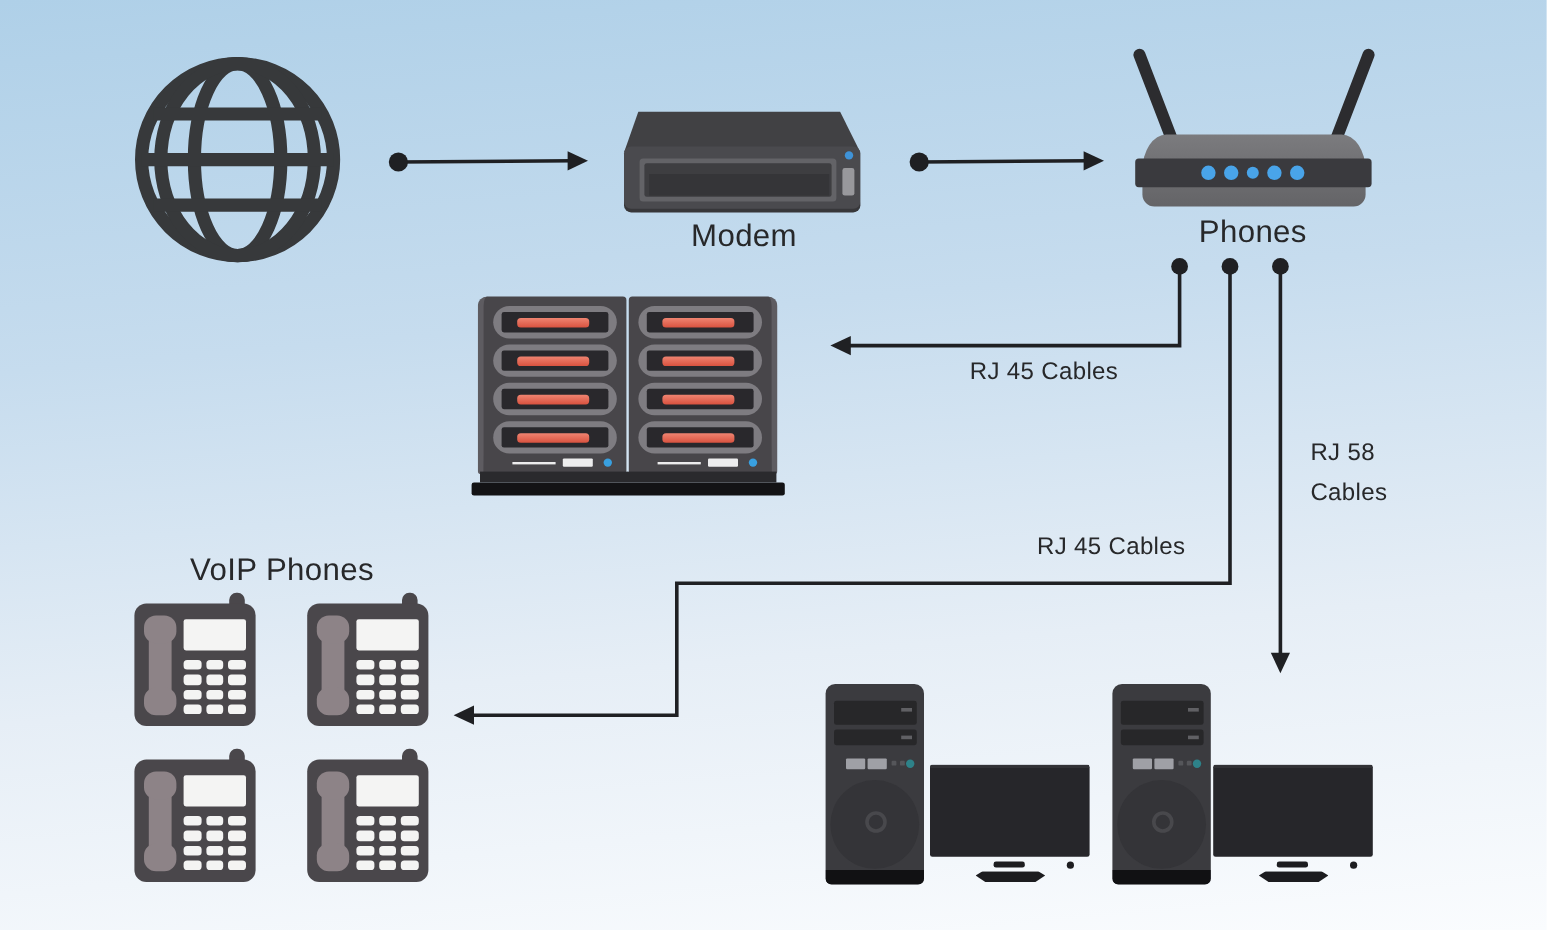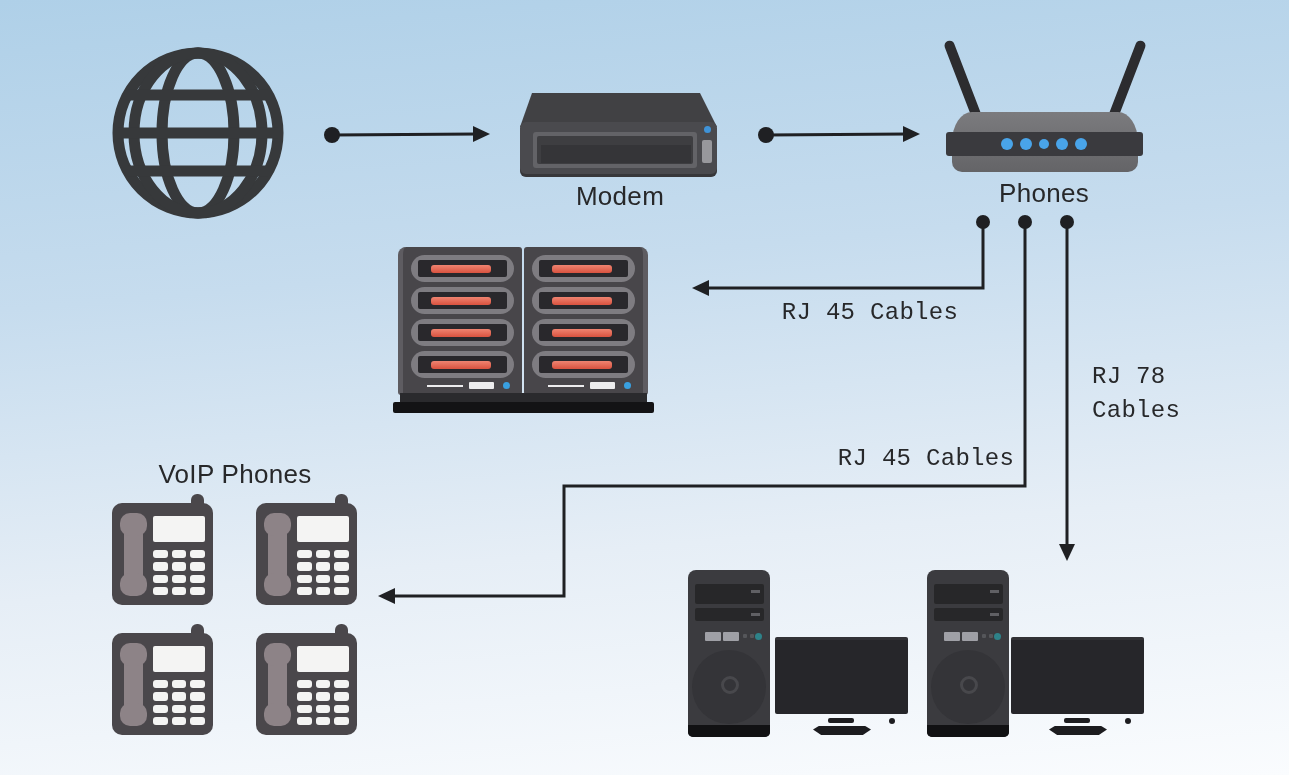--- a/index.html
+++ b/index.html
@@ -3,21 +3,21 @@
 <meta charset="utf-8">
 <style>
   html,body { margin:0; padding:0; }
   #canvas {
     position:relative; width:1289px; height:775px; overflow:hidden;
     font-family:"Liberation Sans", sans-serif;
     background:linear-gradient(175deg, #afd0e8 0%, #c6dcee 35%, #e6eef6 68%, #fafcfe 100%);
   }
   .abs { position:absolute; }
   .lbl { position:absolute; font-size:26px; color:#27282a; text-align:center; letter-spacing:.3px; }
-  .cable-lbl { position:absolute; font-size:24px; color:#27282a; letter-spacing:.3px;font-family:Liberation Mono, monospace; }
+  .cable-lbl { position:absolute; font-size:20px; color:#27282a; letter-spacing:.3px; }
 
   
   #connectors { position:absolute; left:0; top:0; }
 
   
   #globe { left:112px; top:47px; }
 
   
   #modem { left:518px; top:90px; width:202px; height:90px; }
   .modem-top { position:absolute; left:0; top:0; width:202px; height:40px; background:#414144;
@@ -324,17 +324,17 @@
   <div class="monitor" style="left:1011px; top:637px;">
     <div class="m-screen"></div>
       <div class="m-neck"></div>
       <div class="m-base"></div>
       <div class="m-dot"></div>
   </div>
 
   <div class="cable-lbl" style="left:760px; top:299px; width:220px; text-align:center;">RJ 45 Cables</div>
   <div class="cable-lbl" style="left:816px; top:445px; width:220px; text-align:center;">RJ 45 Cables</div>
   <div class="cable-lbl" style="left:1092px; top:360px; line-height:34px;">
-    <div>RJ 78</div>
+    <div>RJ 58</div>
     <div>Cables</div>
   </div>
 
 </div>
 
 </body></html>

